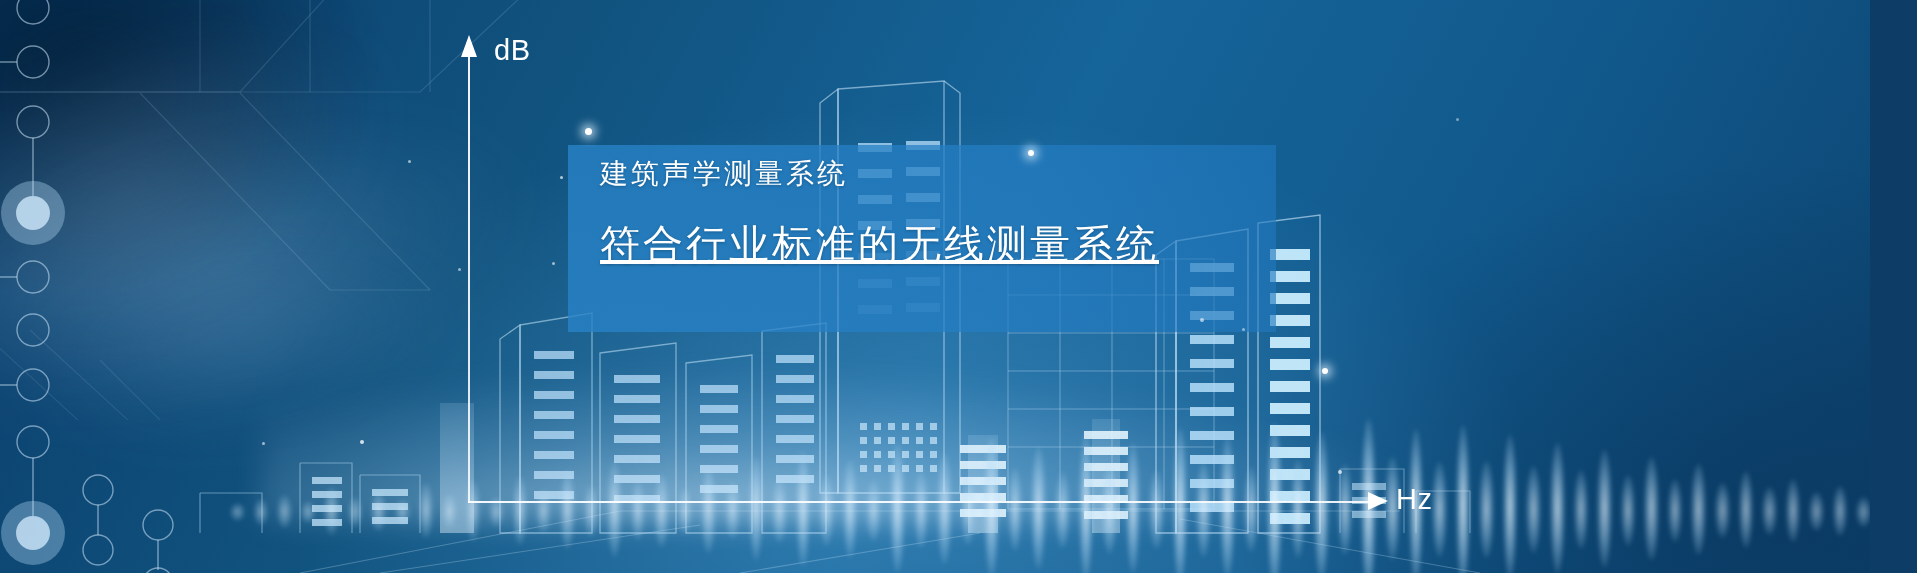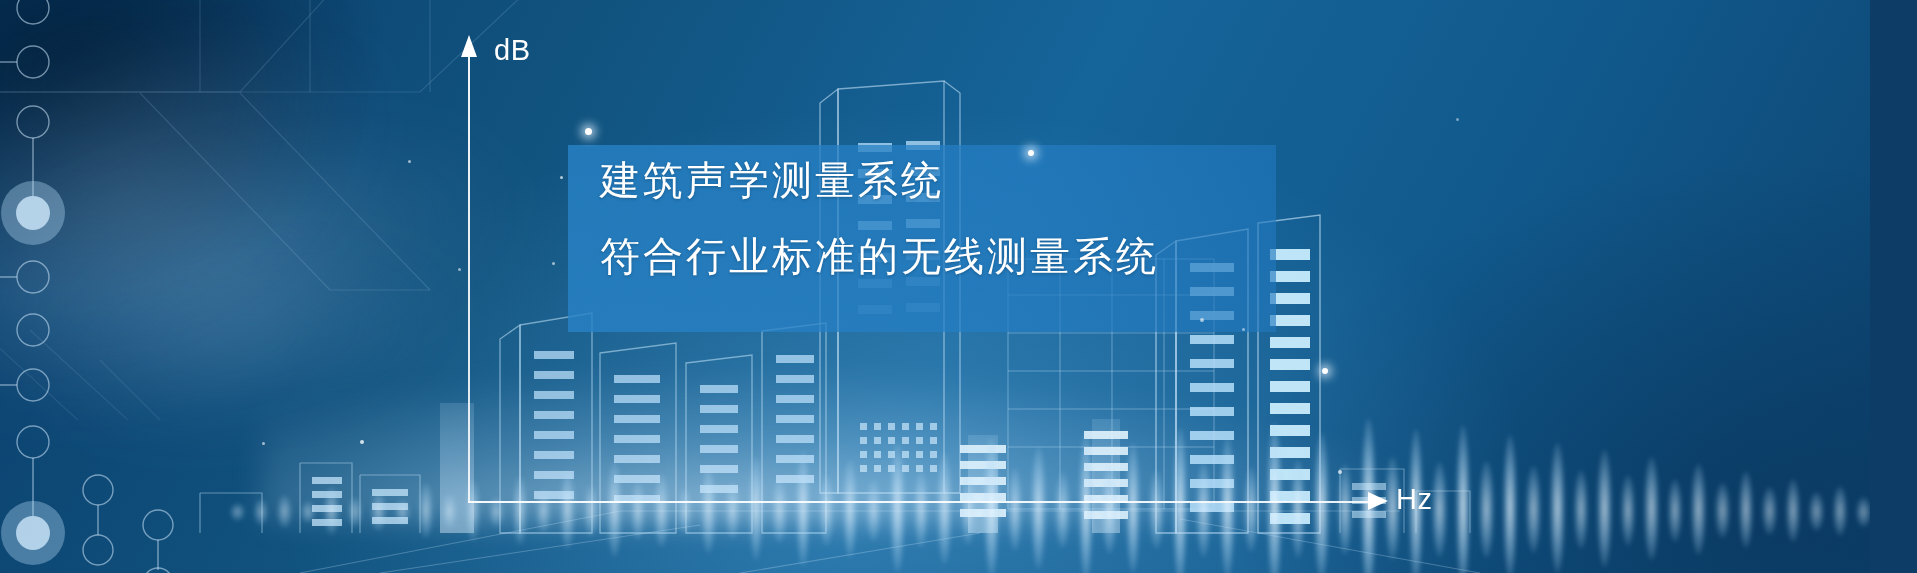--- a/index.html
+++ b/index.html
@@ -66,28 +66,29 @@
   .lbl-db{position:absolute;left:494px;top:34px;color:#fff;font-size:29px;letter-spacing:.5px;}
   .lbl-hz{position:absolute;left:1396px;top:483px;color:#fff;font-size:29px;letter-spacing:.5px;}
 
   
   .panel{
     position:absolute;left:568px;top:145px;width:708px;height:187px;
     background:linear-gradient(100deg,rgba(40,131,199,0.80) 0%,rgba(36,126,196,0.72) 55%,rgba(33,120,190,0.62) 100%);
   }
   .text-block{position:absolute;left:600px;top:160px;width:740px;}
   .title{
-    color:#ffffff;font-size:40px;line-height:1;letter-spacing:3px;
+    color:#ffffff;font-size:28px;line-height:1;letter-spacing:3px;
     font-weight:400;margin:0 0 36px 0;white-space:nowrap;
     text-shadow:0 1px 3px rgba(6,40,70,.35);
   }
   .subtitle{
     color:#ffffff;font-size:40px;line-height:1;letter-spacing:3px;
     font-weight:400;margin:0;white-space:nowrap;
     text-shadow:0 1px 3px rgba(6,40,70,.35);
+    text-decoration:underline;
   }
 
   
   .dot{position:absolute;border-radius:50%;background:#fff;pointer-events:none;}
   .dot.big{box-shadow:0 0 10px 4px rgba(225,242,255,.75);}
 </style>
 </head>
 <body>
 
 <div id="banner">

